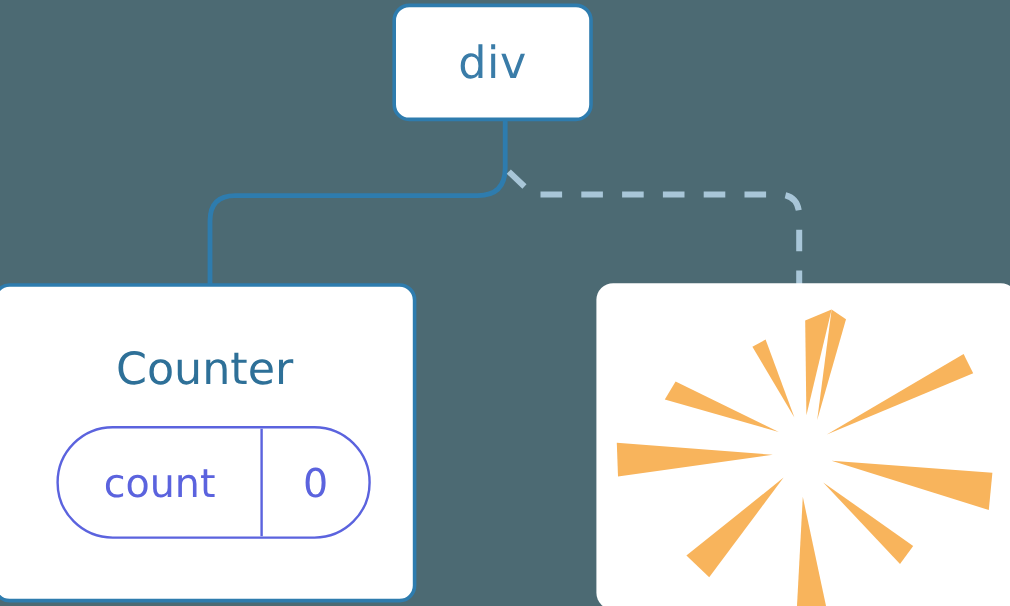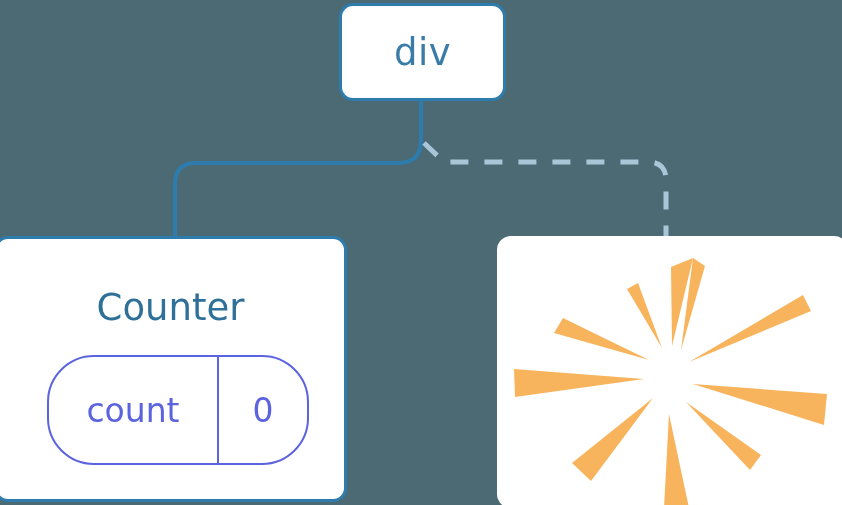--- a/index.html
+++ b/index.html
@@ -36,21 +36,21 @@
     position: absolute;
     background: #ffffff;
     box-sizing: border-box;
   }
   .node.bordered {
     border: 3px solid #2e7cae;
   }
 
   
   #node-div {
-    left: 339px;
+    left: 327px;
     top: 3px;
     width: 167px;
     height: 98px;
     border-radius: 14px;
     display: flex;
     align-items: center;
     justify-content: center;
   }
   #node-div .node-title {
     color: #3a7ca8;
@@ -77,21 +77,21 @@
     font-size: 37px;
     line-height: 1;
   }
 
   
   .state-pill {
     position: absolute;
     left: 50px;
     top: 116px;
     width: 262px;
-    height: 110px;
+    height: 94px;
     border: 2px solid #5b63de;
     border-radius: 47px;
     box-sizing: border-box;
     display: flex;
     align-items: stretch;
     overflow: hidden;
   }
   .state-pill .pill-key,
   .state-pill .pill-val {
     display: flex;

